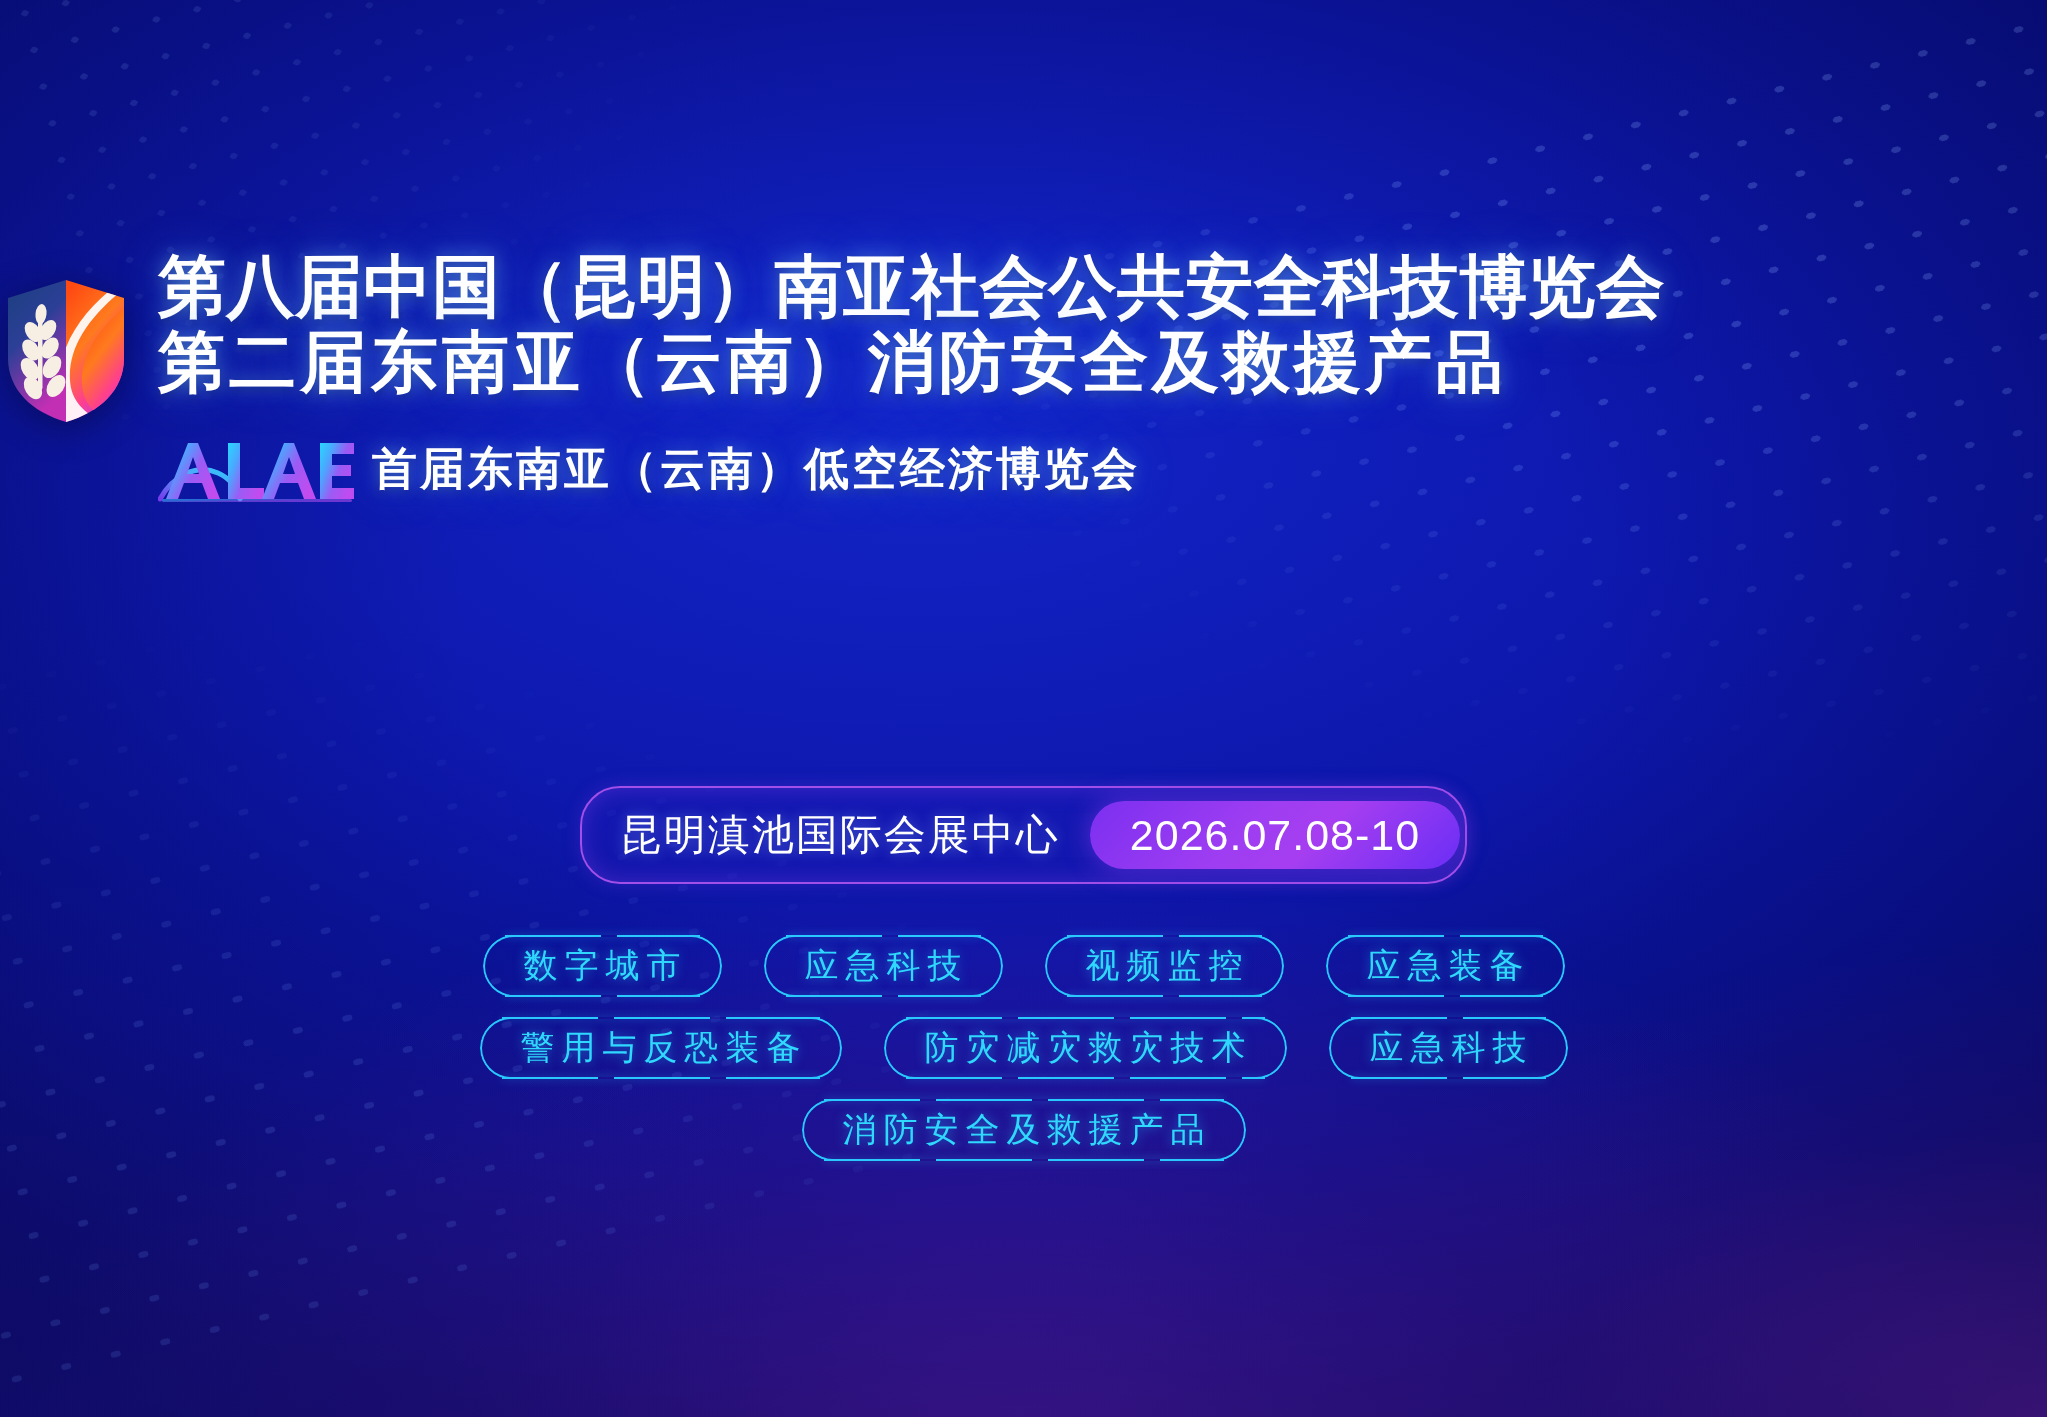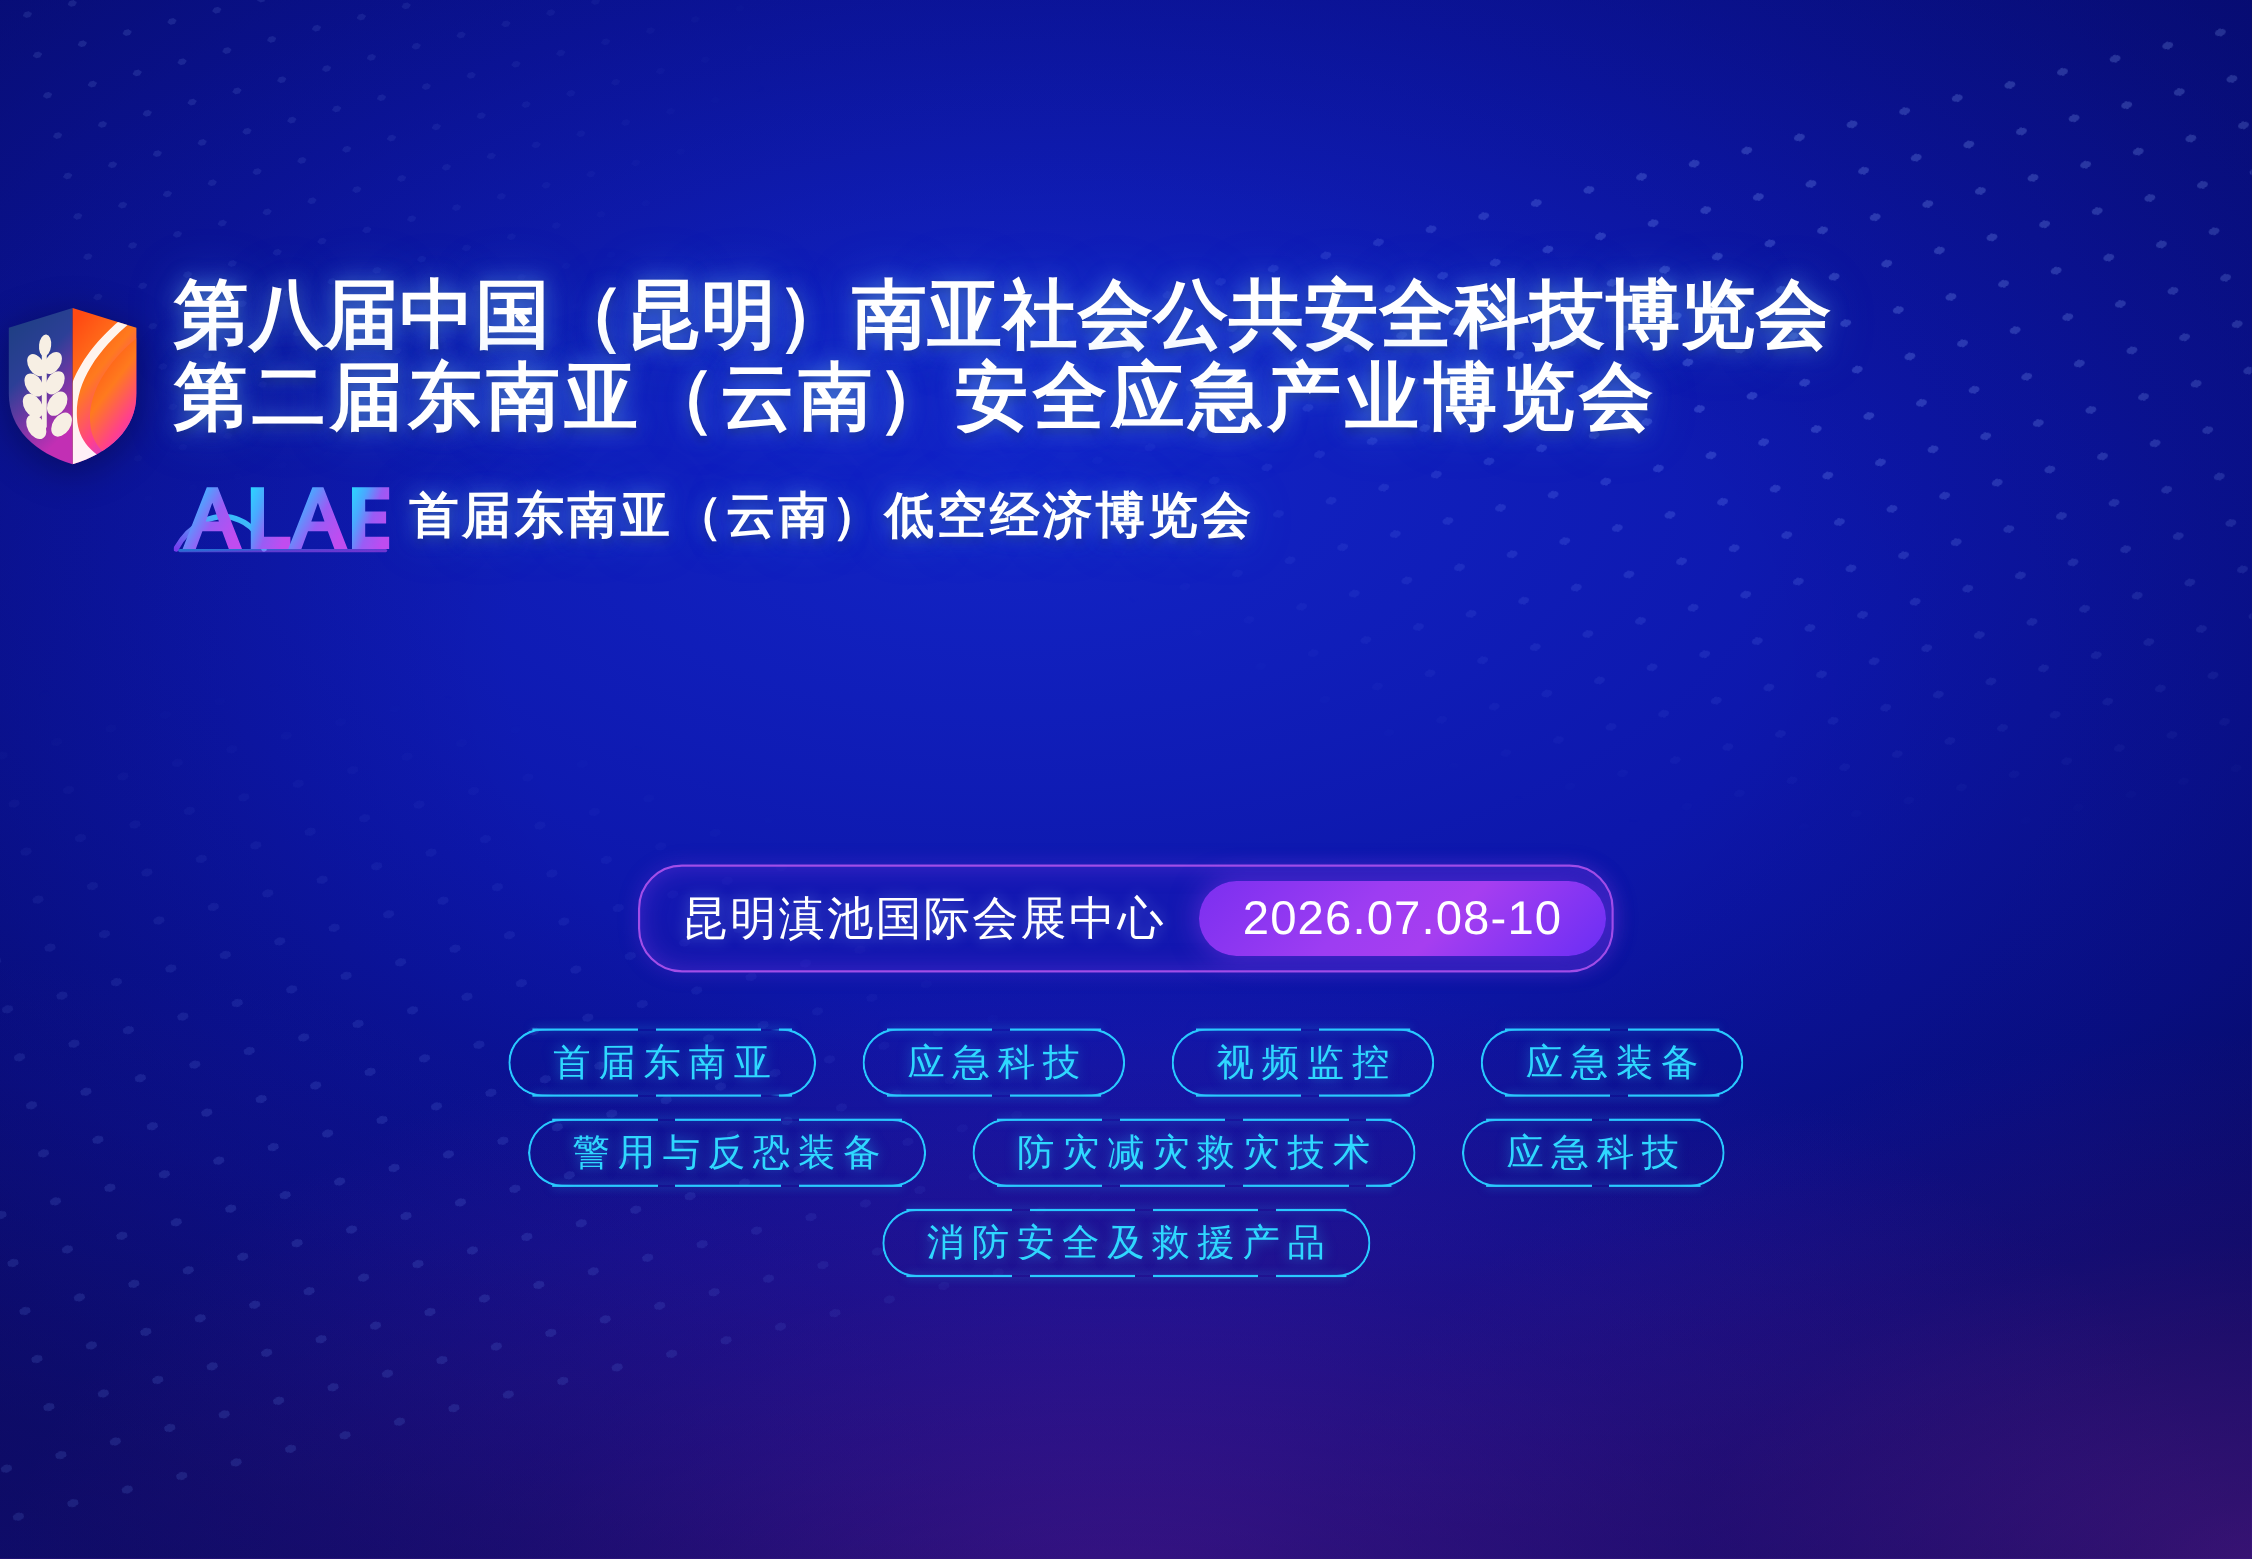--- a/index.html
+++ b/index.html
@@ -254,21 +254,21 @@
           <ellipse cx="52" cy="93" rx="8" ry="12" transform="rotate(32 52 93)"></ellipse>
           <ellipse cx="33" cy="114" rx="8" ry="12" transform="rotate(-30 33 114)"></ellipse>
           <ellipse cx="56" cy="112" rx="8" ry="12" transform="rotate(34 56 112)"></ellipse>
           <ellipse cx="41" cy="40" rx="5.5" ry="10" transform="rotate(6 41 40)"></ellipse>
         </g>
       </svg>
     </div>
 
     <div class="titles">
       <div class="title-line l1">第八届中国（昆明）南亚社会公共安全科技博览会</div>
-      <div class="title-line l2">第二届东南亚（云南）安全应急产业博览会</div>
+      <div class="title-line l2">第二届东南亚（云南）消防安全及救援产品</div>
 
       <div class="title-line3-row">
         <svg class="alae" viewBox="0 0 196 72" xmlns="http://www.w3.org/2000/svg">
           <defs>
             <linearGradient id="gAL" x1="0" y1="0" x2="1" y2="0.6">
               <stop offset="0%" stop-color="#29d7ff"></stop>
               <stop offset="30%" stop-color="#4aa8ff"></stop>
               <stop offset="62%" stop-color="#9a5cf5"></stop>
               <stop offset="100%" stop-color="#c04cf0"></stop>
             </linearGradient>
@@ -302,21 +302,21 @@
       <span class="venue-date">2026.07.08-10</span>
     </div>
   </div>
 
   <div class="tags">
 
     <div class="tag-row">
       <div class="tag">
         <span class="rail top"></span>
         <span class="rail bot"></span>
-        <span>首届东南亚</span>
+        <span>数字城市</span>
       </div>
       <div class="tag">
         <span class="rail top"></span>
         <span class="rail bot"></span>
         <span>应急科技</span>
       </div>
       <div class="tag">
         <span class="rail top"></span>
         <span class="rail bot"></span>
         <span>视频监控</span>

